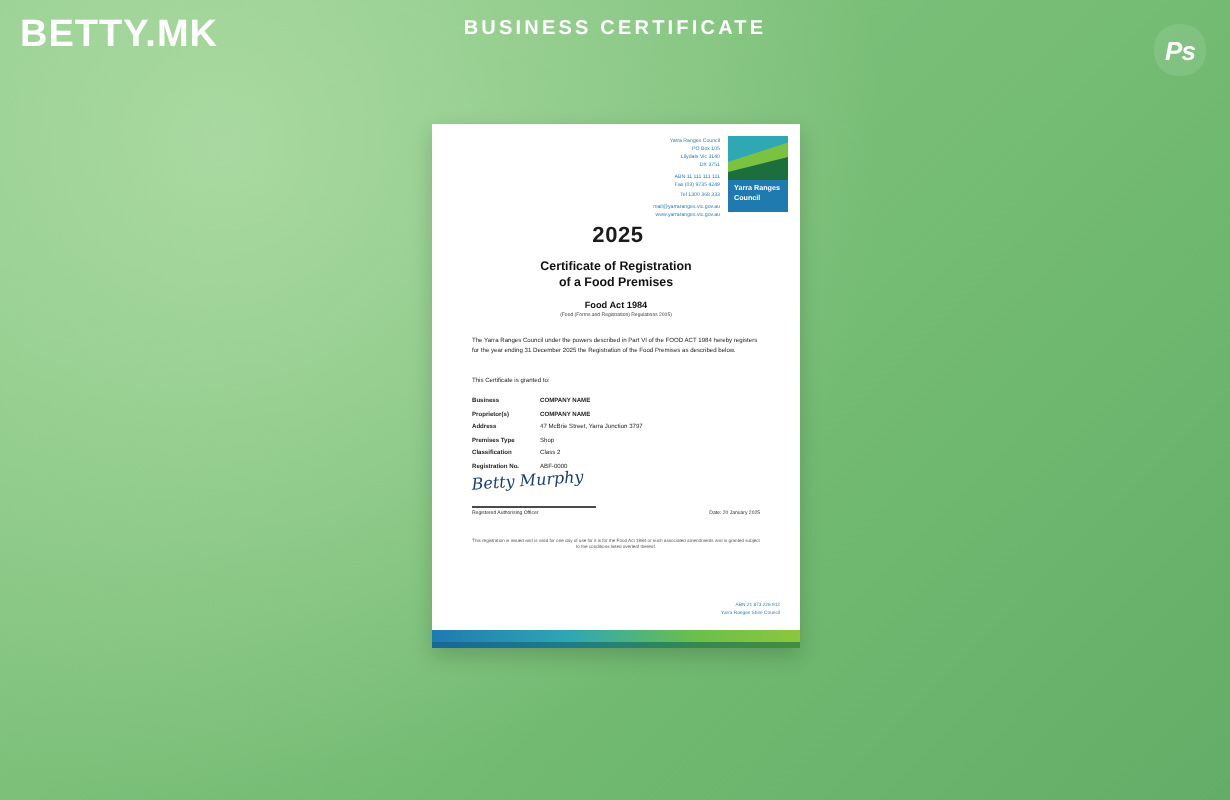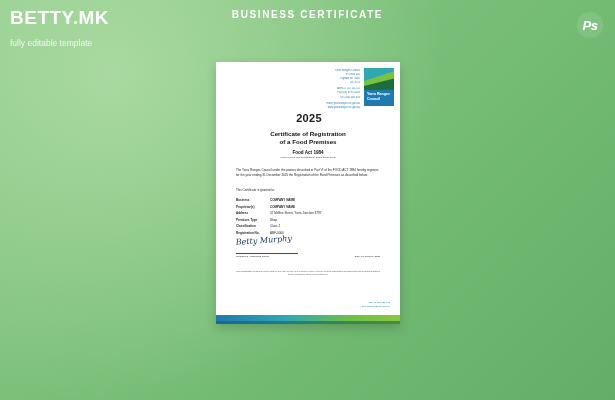--- a/index.html
+++ b/index.html
@@ -299,21 +299,20 @@
     opacity: 0.65;
   }
 </style>
 </head>
 <body>
 
 <div class="stage">
 
   <div class="brand">
     <div class="brand-title">BETTY.MK</div>
-    <div class="brand-sub">fully editable template</div>
   </div>
 
   <div class="headline">BUSINESS CERTIFICATE</div>
 
   <div class="ps-badge">Ps</div>
 
   <div class="page">
     <div class="page-inner">
 
       <div class="addr-block">

